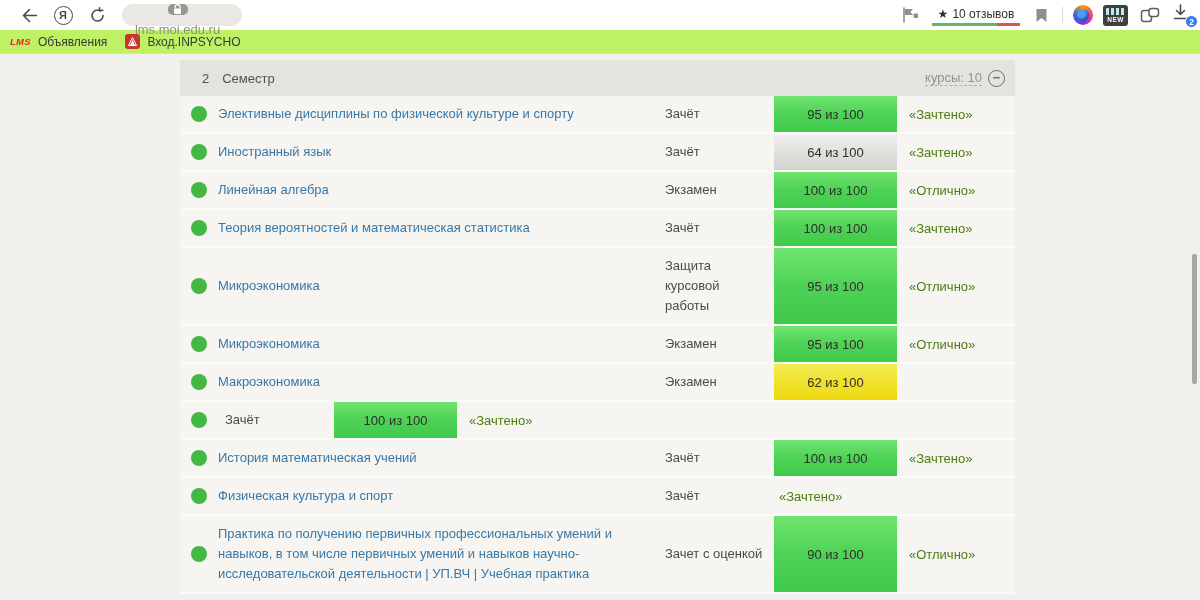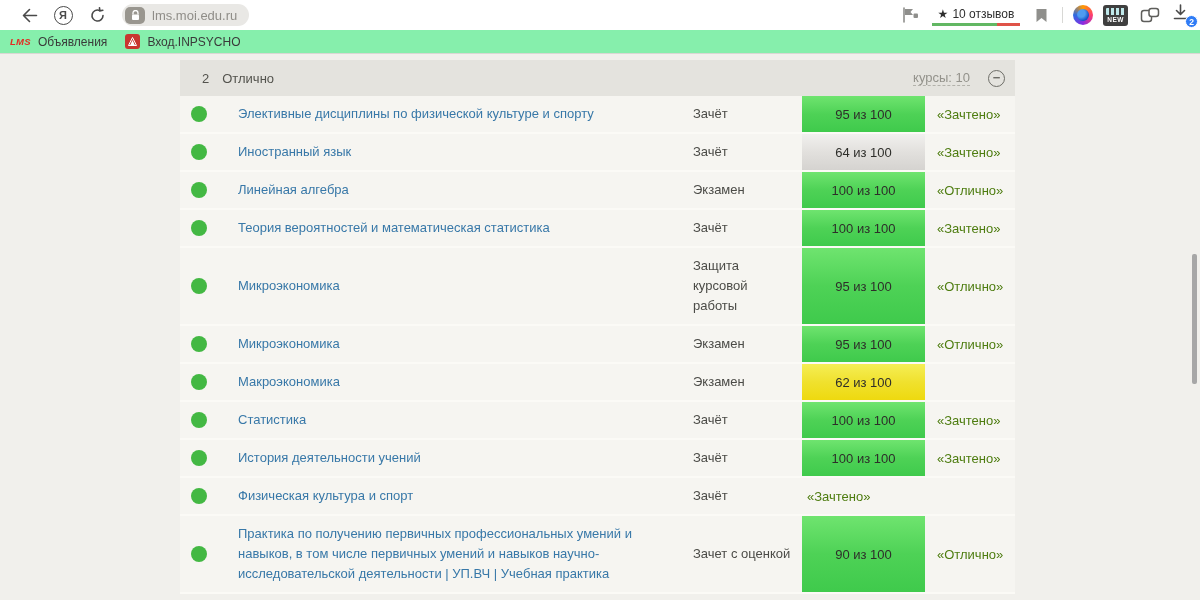--- a/index.html
+++ b/index.html
@@ -6,60 +6,60 @@
   html,body { margin:0; padding:0; }
   body { font-family:"Liberation Sans","DejaVu Sans",sans-serif; }
   .screen { width:1200px; height:600px; overflow:hidden; position:relative; background:#f1f0ec; }
 
   
   .chrome { background:#ffffff; border-bottom:1px solid #d9d8d4; }
   .toolbar { height:30px; position:relative; display:flex; align-items:center; }
   .tb-left { display:flex; align-items:center; gap:0; padding-left:12px; }
   .tb-btn { width:34px; height:26px; display:flex; align-items:center; justify-content:center; cursor:pointer; }
   .ya-circle { width:19px; height:19px; border:1.6px solid #4a4a4a; border-radius:50%; display:flex; align-items:center; justify-content:center; font-size:11px; font-weight:bold; color:#4a4a4a; }
-  .addr-pill { margin-left:8px; height:22px; background:#e9e8e5; border-radius:12px; display:flex; align-items:center; padding:0 12px 0 3px; gap:7px; min-width:120px; cursor:text; }
+  .addr-pill { margin-left:8px; height:22px; background:#e9e8e5; border-radius:12px; display:flex; align-items:center; padding:0 12px 0 3px; gap:7px; min-width:120px; cursor:text;flex-direction:column; }
   .lock-chip { width:20px; height:17px; background:#99968f; border-radius:5px; display:flex; align-items:center; justify-content:center; }
   .addr-url { font-size:13px; color:#8f8d88; white-space:nowrap; }
   .tab-title { position:absolute; left:0; right:0; text-align:center; font-size:13px; color:#3f3f3f; pointer-events:none; }
   .tb-right { position:absolute; right:6px; top:0; height:30px; display:flex; align-items:center; gap:10px; }
   .reviews { display:flex; flex-direction:column; align-items:center; cursor:pointer; padding-top:3px; }
   .reviews-line { display:flex; align-items:center; gap:4px; font-size:12px; color:#2e2e2e; white-space:nowrap; }
   .reviews-underline { margin-top:2px; width:88px; height:3px; background:linear-gradient(to right,#62b763 0 74%,#df5348 74% 100%); }
   .vsep { width:1px; height:16px; background:#d8d8d5; }
   .ext-circle { width:20px; height:20px; border-radius:50%; background:conic-gradient(#ff9a00,#ff3d6e,#8a2be2,#2b6be2,#ff9a00); position:relative; cursor:pointer; }
   .ext-circle::after { content:""; position:absolute; left:4px; top:4px; width:12px; height:12px; border-radius:50%; background:radial-gradient(circle at 35% 35%,#4f9bf0 0 35%,#1353c8 70%); }
   .new-ico { width:25px; height:21px; background:#3f3f3f; border-radius:3px; display:flex; flex-direction:column; align-items:center; justify-content:flex-end; padding:2px; cursor:pointer; }
   .new-strip { width:19px; height:7px; background:repeating-linear-gradient(to right,#bfe8ea 0 3px,#3f3f3f 3px 5px); border-radius:1px; }
   .new-label { color:#ffffff; font-size:6.5px; font-weight:bold; letter-spacing:.4px; line-height:9px; }
   .dl-wrap { position:relative; width:22px; height:24px; cursor:pointer; }
   .dl-badge { position:absolute; right:-4px; bottom:-1px; min-width:13px; height:13px; border-radius:7px; background:#2f7cf6; color:#fff; font-size:8.5px; font-weight:bold; display:flex; align-items:center; justify-content:center; border:1.5px solid #fff; }
 
-  .bookmarks { height:23px; display:flex; align-items:center; padding-left:10px; gap:18px; background:#86efac; }
+  .bookmarks { height:23px; display:flex; align-items:center; padding-left:10px; gap:18px; background:#bef264; }
   .bm-item { display:flex; align-items:center; gap:7px; cursor:pointer; }
   .bm-label { font-size:12px; color:#3a3a3a; }
   .lms-logo { color:#e22b22; font-weight:bold; font-size:9.5px; letter-spacing:.3px; font-style:italic; }
   .crest { width:15px; height:15px; background:#c8362f; border-radius:3px; display:flex; align-items:center; justify-content:center; }
 
   
   .page { height:546px; padding-top:6px; position:relative; }
   .course-table { margin-left:180px; width:835px; }
   .sem-header { height:36px; background:#e4e3de; display:flex; align-items:center; padding:0 10px 0 22px; }
   .sem-num { font-size:13px; color:#53534d; }
   .sem-label { font-size:13px; color:#53534d; margin-left:13px; }
-  .sem-right { margin-left:auto; display:flex; align-items:center; gap:18px; }
+  .sem-right { margin-left:auto; display:flex; align-items:center; gap:6px; }
   .courses-link { font-size:13px; color:#93928b; border-bottom:1px dashed #b3b2ab; cursor:pointer; line-height:15px; }
   .toggle-circle { width:17px; height:17px; border:1.5px solid #6d6d67; border-radius:50%; color:#6d6d67; font-size:13px; line-height:14px; display:flex; align-items:center; justify-content:center; cursor:pointer; font-weight:bold; }
 
   .row { display:flex; align-items:stretch; background:#f6f5f1; border-bottom:2px solid #fbfaf6; min-height:38px; }
   .cell { display:flex; align-items:center; }
   .dot-cell { width:38px; justify-content:center; flex:none; }
   .dot { width:16px; height:16px; border-radius:50%; background:#43b843; }
-  .course-cell { width:440px; flex:none; padding:8px 0;margin-left:20px; }
+  .course-cell { width:440px; flex:none; padding:8px 0; }
   .course { font-size:13px; line-height:20px; color:#3878a8; text-decoration:none; cursor:pointer; }
-  .exam-cell { width:102px; flex:none; margin-left:15px; padding:8px 0; font-size:13px; line-height:20px; color:#4b4b47; }
+  .exam-cell { width:102px; flex:none; margin-left:7px; padding:8px 0; font-size:13px; line-height:20px; color:#4b4b47; }
   .score { width:123px; flex:none; margin-left:7px; display:flex; align-items:center; justify-content:center; font-size:13px; font-weight:400; color:#2e2e2a; }
   .score-green { background:linear-gradient(180deg,#6fe46f 0%,#4ed256 50%,#3fca4c 100%); }
   .score-yellow { background:linear-gradient(180deg,#f5ee55 0%,#f0e12e 50%,#eed90f 100%); }
   .score-gray { background:linear-gradient(180deg,#f1f0ee 0%,#e2e0dd 50%,#d5d3d0 100%); }
   .grade-cell { flex:1; padding-left:12px; font-size:13px; color:#4d7c0f; }
   .scroll-thumb { position:absolute; right:3px; top:200px; width:5px; height:130px; background:#a7a7a7; border-radius:2px; cursor:grab; }
 </style>
 </head>
 <body>
 
@@ -148,21 +148,21 @@
         <span class="bm-label">Вход.INPSYCHO</span>
       </div>
     </div>
   </div>
 
   <div class="page">
     <div class="course-table">
 
       <div class="sem-header">
         <span class="sem-num">2</span>
-        <span class="sem-label">Отлично</span>
+        <span class="sem-label">Семестр</span>
         <span class="sem-right">
           <span class="courses-link">курсы: 10</span>
           <span class="toggle-circle">−</span>
         </span>
       </div>
 
       <div id="rows-container">
   <div class="row">
     <div class="cell dot-cell">
               <span class="dot"></span>
@@ -257,36 +257,33 @@
     <div class="cell exam-cell">Экзамен</div>
     <div class="score score-yellow">
               <span>62 из 100</span>
             </div>
   </div>
 
   <div class="row">
     <div class="cell dot-cell">
               <span class="dot"></span>
             </div>
-    <div class="cell course-cell">
-              <a class="course">Статистика</a>
-            </div>
     <div class="cell exam-cell">Зачёт</div>
     <div class="score score-green">
               <span>100 из 100</span>
             </div>
     <div class="cell grade-cell">«Зачтено»</div>
   </div>
 
   <div class="row">
     <div class="cell dot-cell">
               <span class="dot"></span>
             </div>
     <div class="cell course-cell">
-              <a class="course">История деятельности учений</a>
+              <a class="course">История математическая учений</a>
             </div>
     <div class="cell exam-cell">Зачёт</div>
     <div class="score score-green">
               <span>100 из 100</span>
             </div>
     <div class="cell grade-cell">«Зачтено»</div>
   </div>
 
   <div class="row">
     <div class="cell dot-cell">

